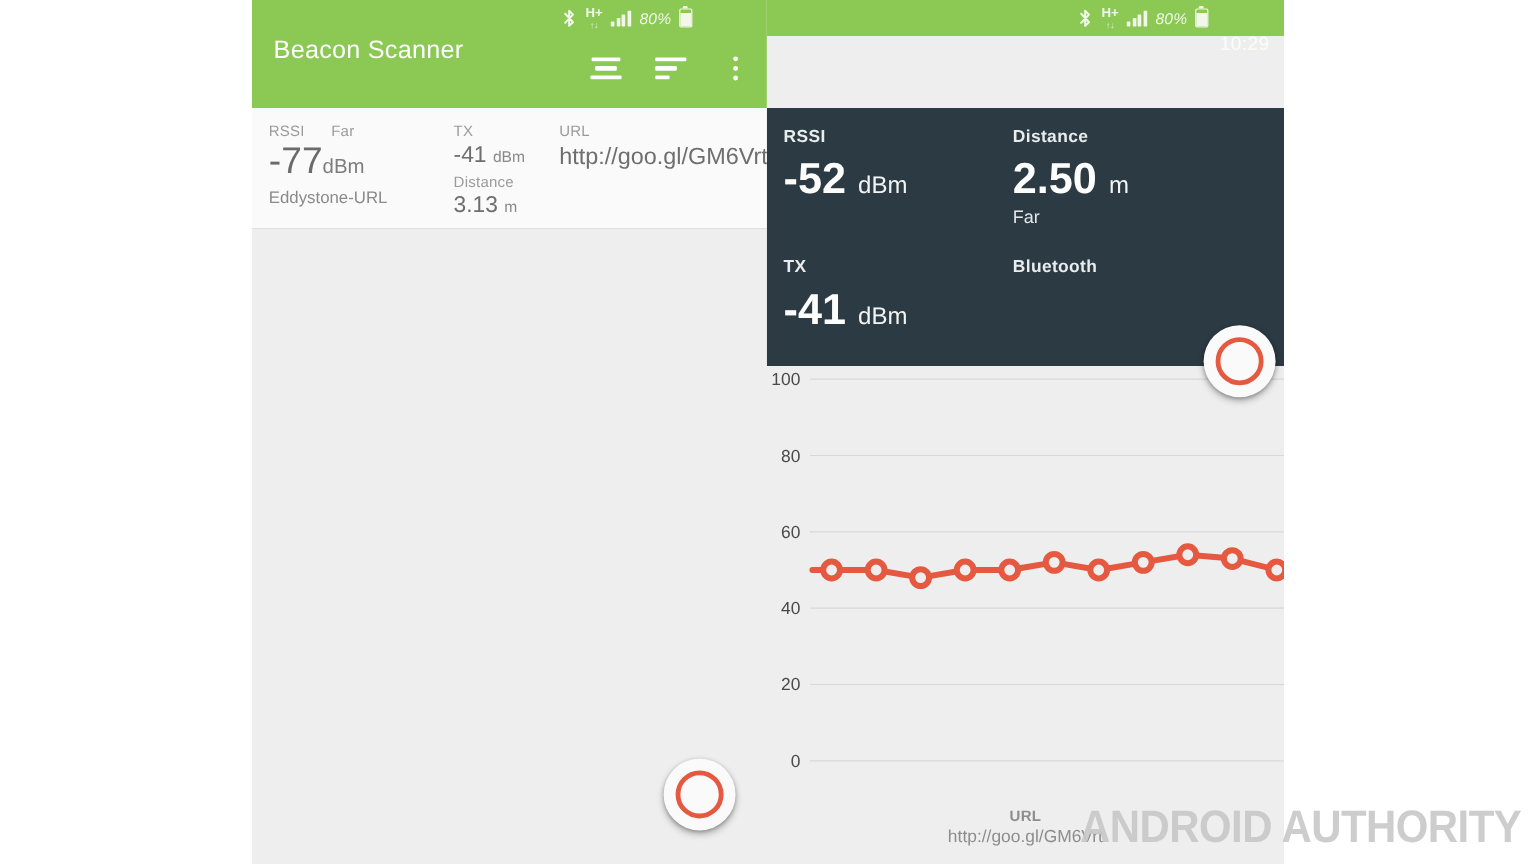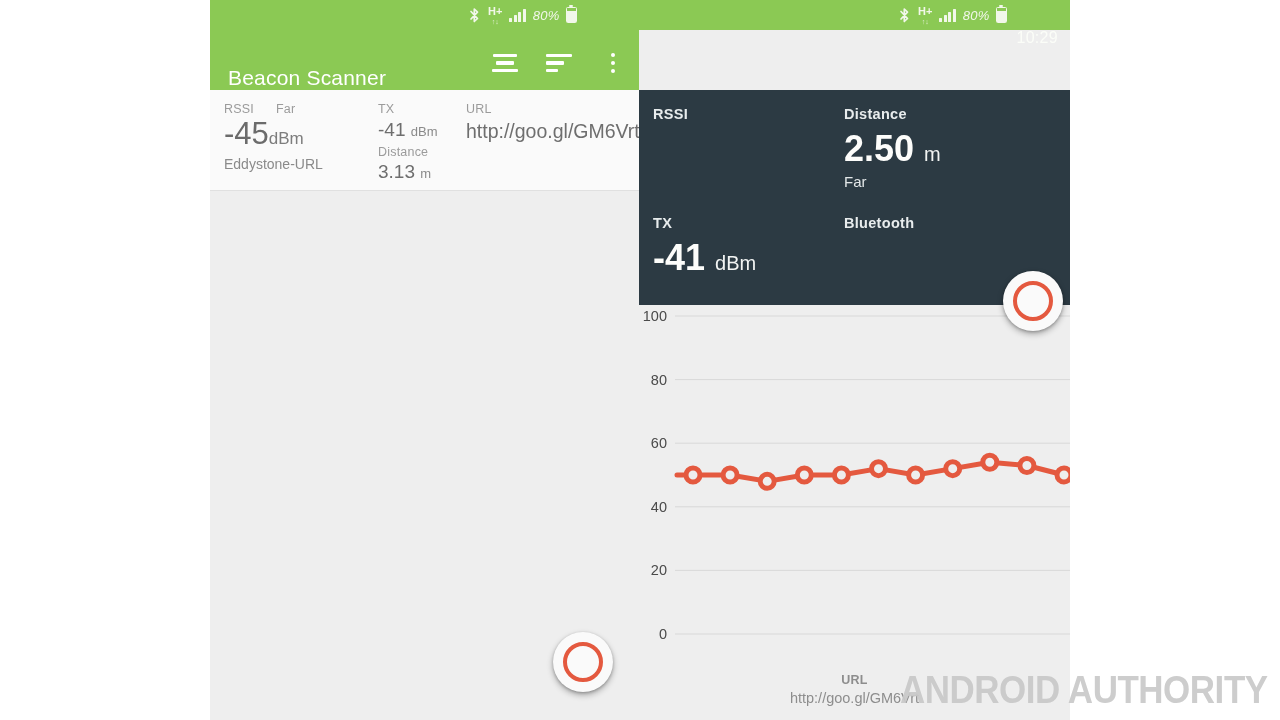--- a/index.html
+++ b/index.html
@@ -96,21 +96,21 @@
     border-radius: 1px;
   }
 
   
   .appbar {
     position: absolute;
     top: 30px; left: 0; right: 0;
     height: 60px;
     background: #8BC954;
     display: flex;
-    align-items: flex-end;
+    align-items: flex-start;
   }
   .appbar-title {
     color: #ffffff;
     font-size: 21px;
     letter-spacing: .2px;
   }
   #phone-left .appbar-title  { margin-left: 18px; }
   #phone-right .appbar-title { margin-left: 6px; }
 
   .appbar-actions {
@@ -373,21 +373,21 @@
 
     <div class="list-body">
       <div class="beacon-card">
 
         <div class="card-col col-rssi">
           <div class="rssi-head">
             <span class="lbl-sm">RSSI</span>
             <span class="lbl-sm">Far</span>
           </div>
           <div class="big-val">
-            <span>-45</span><span class="unit">dBm</span>
+            <span>-77</span><span class="unit">dBm</span>
           </div>
           <div class="sub-type">Eddystone-URL</div>
         </div>
 
         <div class="card-col col-tx">
           <div class="lbl-sm">TX</div>
           <div class="tx-val">
             <span>-41</span> <span class="unit">dBm</span>
           </div>
           <div class="lbl-sm dist-lbl">Distance</div>
@@ -426,20 +426,23 @@
       <span class="sb-text">80%</span>
       <span class="battery"></span>
       <span class="sb-clock">10:29</span>
     </div>
 
 
     <div class="detail-panel">
       <div class="dp-grid">
         <div class="dp-col-l">
           <div class="dp-lbl">RSSI</div>
+          <div class="dp-big">
+            <span>-52</span> <span class="unit">dBm</span>
+          </div>
         </div>
         <div class="dp-col-r">
           <div class="dp-lbl">Distance</div>
           <div class="dp-big">
             <span>2.50</span> <span class="unit">m</span>
           </div>
           <div class="dp-sub">Far</div>
         </div>
       </div>
 

